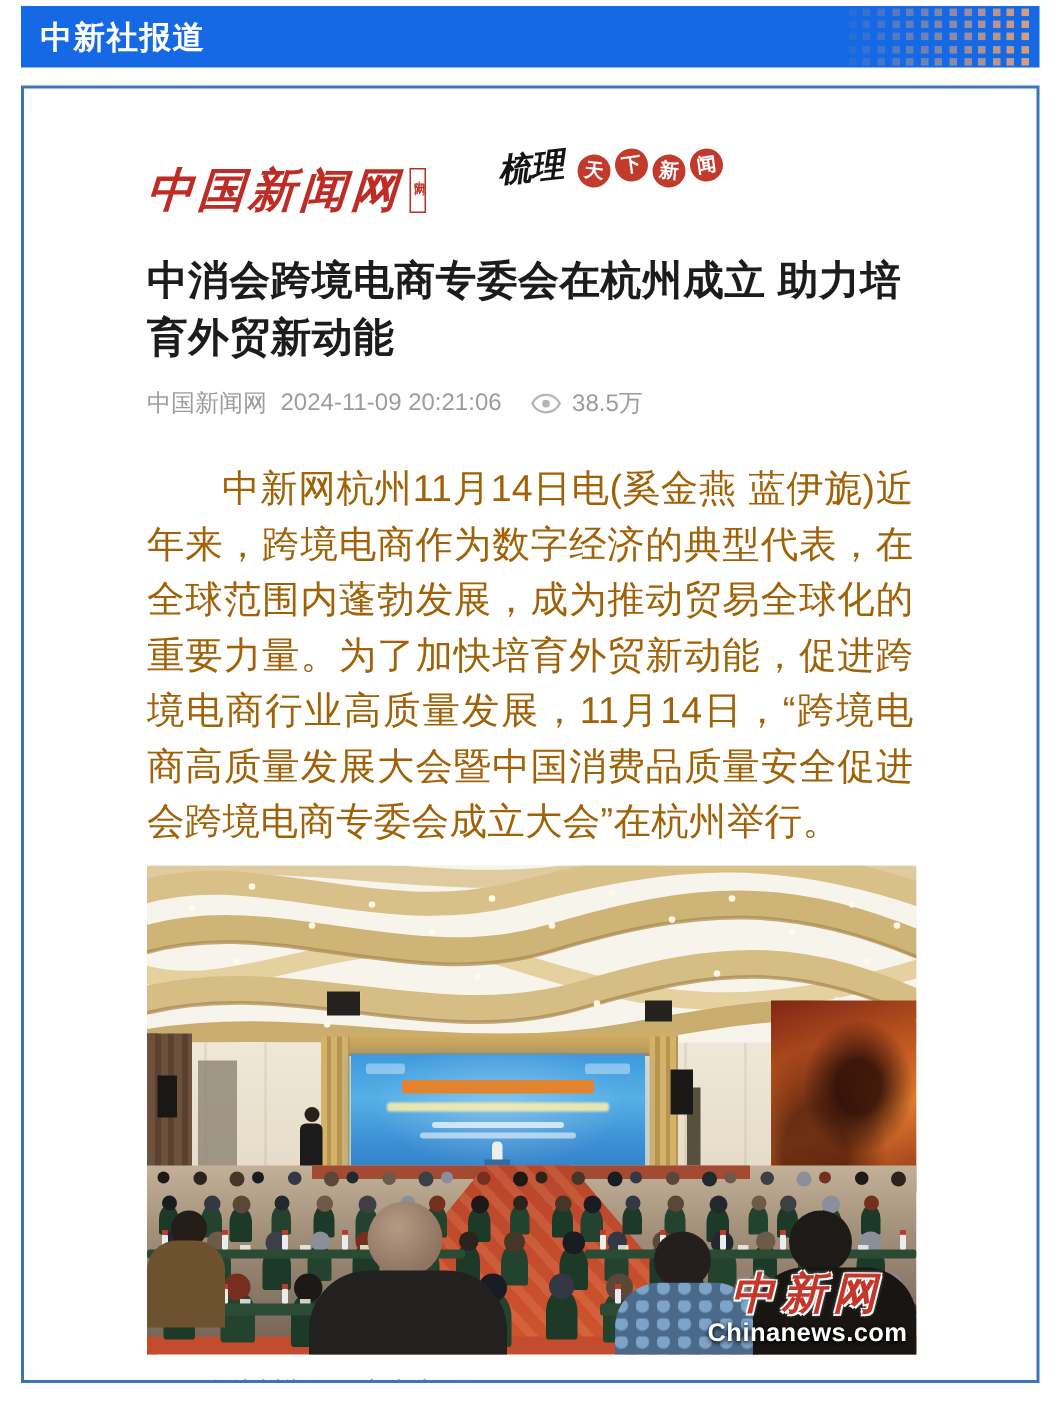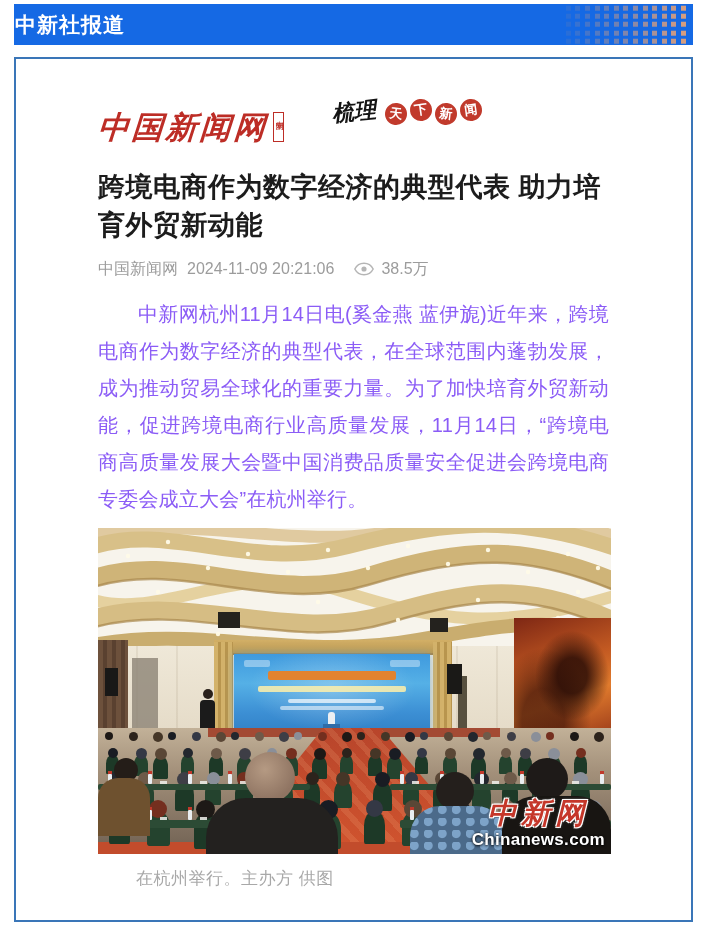--- a/index.html
+++ b/index.html
@@ -8,21 +8,21 @@
     width:707px; height:940px; position:relative; overflow:hidden;
     font-family:"Liberation Sans","DejaVu Sans",sans-serif;
   }
 
   
   .topbar {
     position:absolute; left:14px; top:4px; width:679px; height:41px;
     background:#1569e4; display:flex; align-items:center; overflow:hidden;
   }
   .topbar-title {
-    color:#ffffff; font-weight:bold; font-size:21px; padding-left:1px; letter-spacing:1px;
+    color:#ffffff; font-weight:bold; font-size:21px; padding-left:13px; letter-spacing:1px;
   }
   .dot-grid {
     position:absolute; right:7px; top:50%; transform:translateY(-50%);
     display:grid; grid-template-columns:repeat(13,5px); grid-auto-rows:5px; gap:3.4px 4.6px;
   }
   .dot { width:5px; height:5px; }
 
   
   .card {
     position:absolute; left:14px; top:57px; width:679px; height:865px;
@@ -62,21 +62,21 @@
   
   .title {
     margin-top:26px; font-size:27px; font-weight:800; color:#1c1c1c; line-height:1.4;
     letter-spacing:.5px;
   }
   .meta { margin-top:14px; display:flex; align-items:center; color:#9c9c9c; font-size:16px; }
   .meta .src { margin-right:9px; }
   .meta .views { display:flex; align-items:center; margin-left:20px; }
   .meta .views svg { margin-right:7px; display:block; }
   .body-text {
-    margin-top:16px; font-size:20px; line-height:37px; color:#8b5cf6;
+    margin-top:28px; font-size:25px; line-height:37px; color:#a16207;
     text-indent:2em; text-align:justify; letter-spacing:.2px;
   }
 
   
   .photo-wrap { margin-top:10px; }
   .photo {
     position:relative; width:513px; height:326px; overflow:hidden; background:#f7f4ec;
   }
   .ph-ceiling { position:absolute; left:0; top:0; width:513px; height:118px; background:#f7f4ec; }
   .ph-wall {
@@ -254,21 +254,21 @@
     </div>
     <div class="seal">
       <span class="seal-script">梳理</span>
       <span class="seal-dot">天</span>
       <span class="seal-dot">下</span>
       <span class="seal-dot">新</span>
       <span class="seal-dot">闻</span>
     </div>
   </div>
 
-  <h1 class="title">跨境电商作为数字经济的典型代表 助力培育外贸新动能</h1>
+  <h1 class="title">中消会跨境电商专委会在杭州成立 助力培育外贸新动能</h1>
 
   <div class="meta">
     <span class="src">中国新闻网</span>
     <span>2024-11-09 20:21:06</span>
     <span class="views">
       <svg width="20" height="14" viewBox="0 0 24 16">
         <path d="M12 1 C6 1 2.5 5 1 8 C2.5 11 6 15 12 15 C18 15 21.5 11 23 8 C21.5 5 18 1 12 1 Z" fill="none" stroke="#b5b5b5" stroke-width="1.8"></path>
         <circle cx="12" cy="8" r="3.1" fill="#b5b5b5"></circle>
       </svg>
       <span>38.5万</span>

